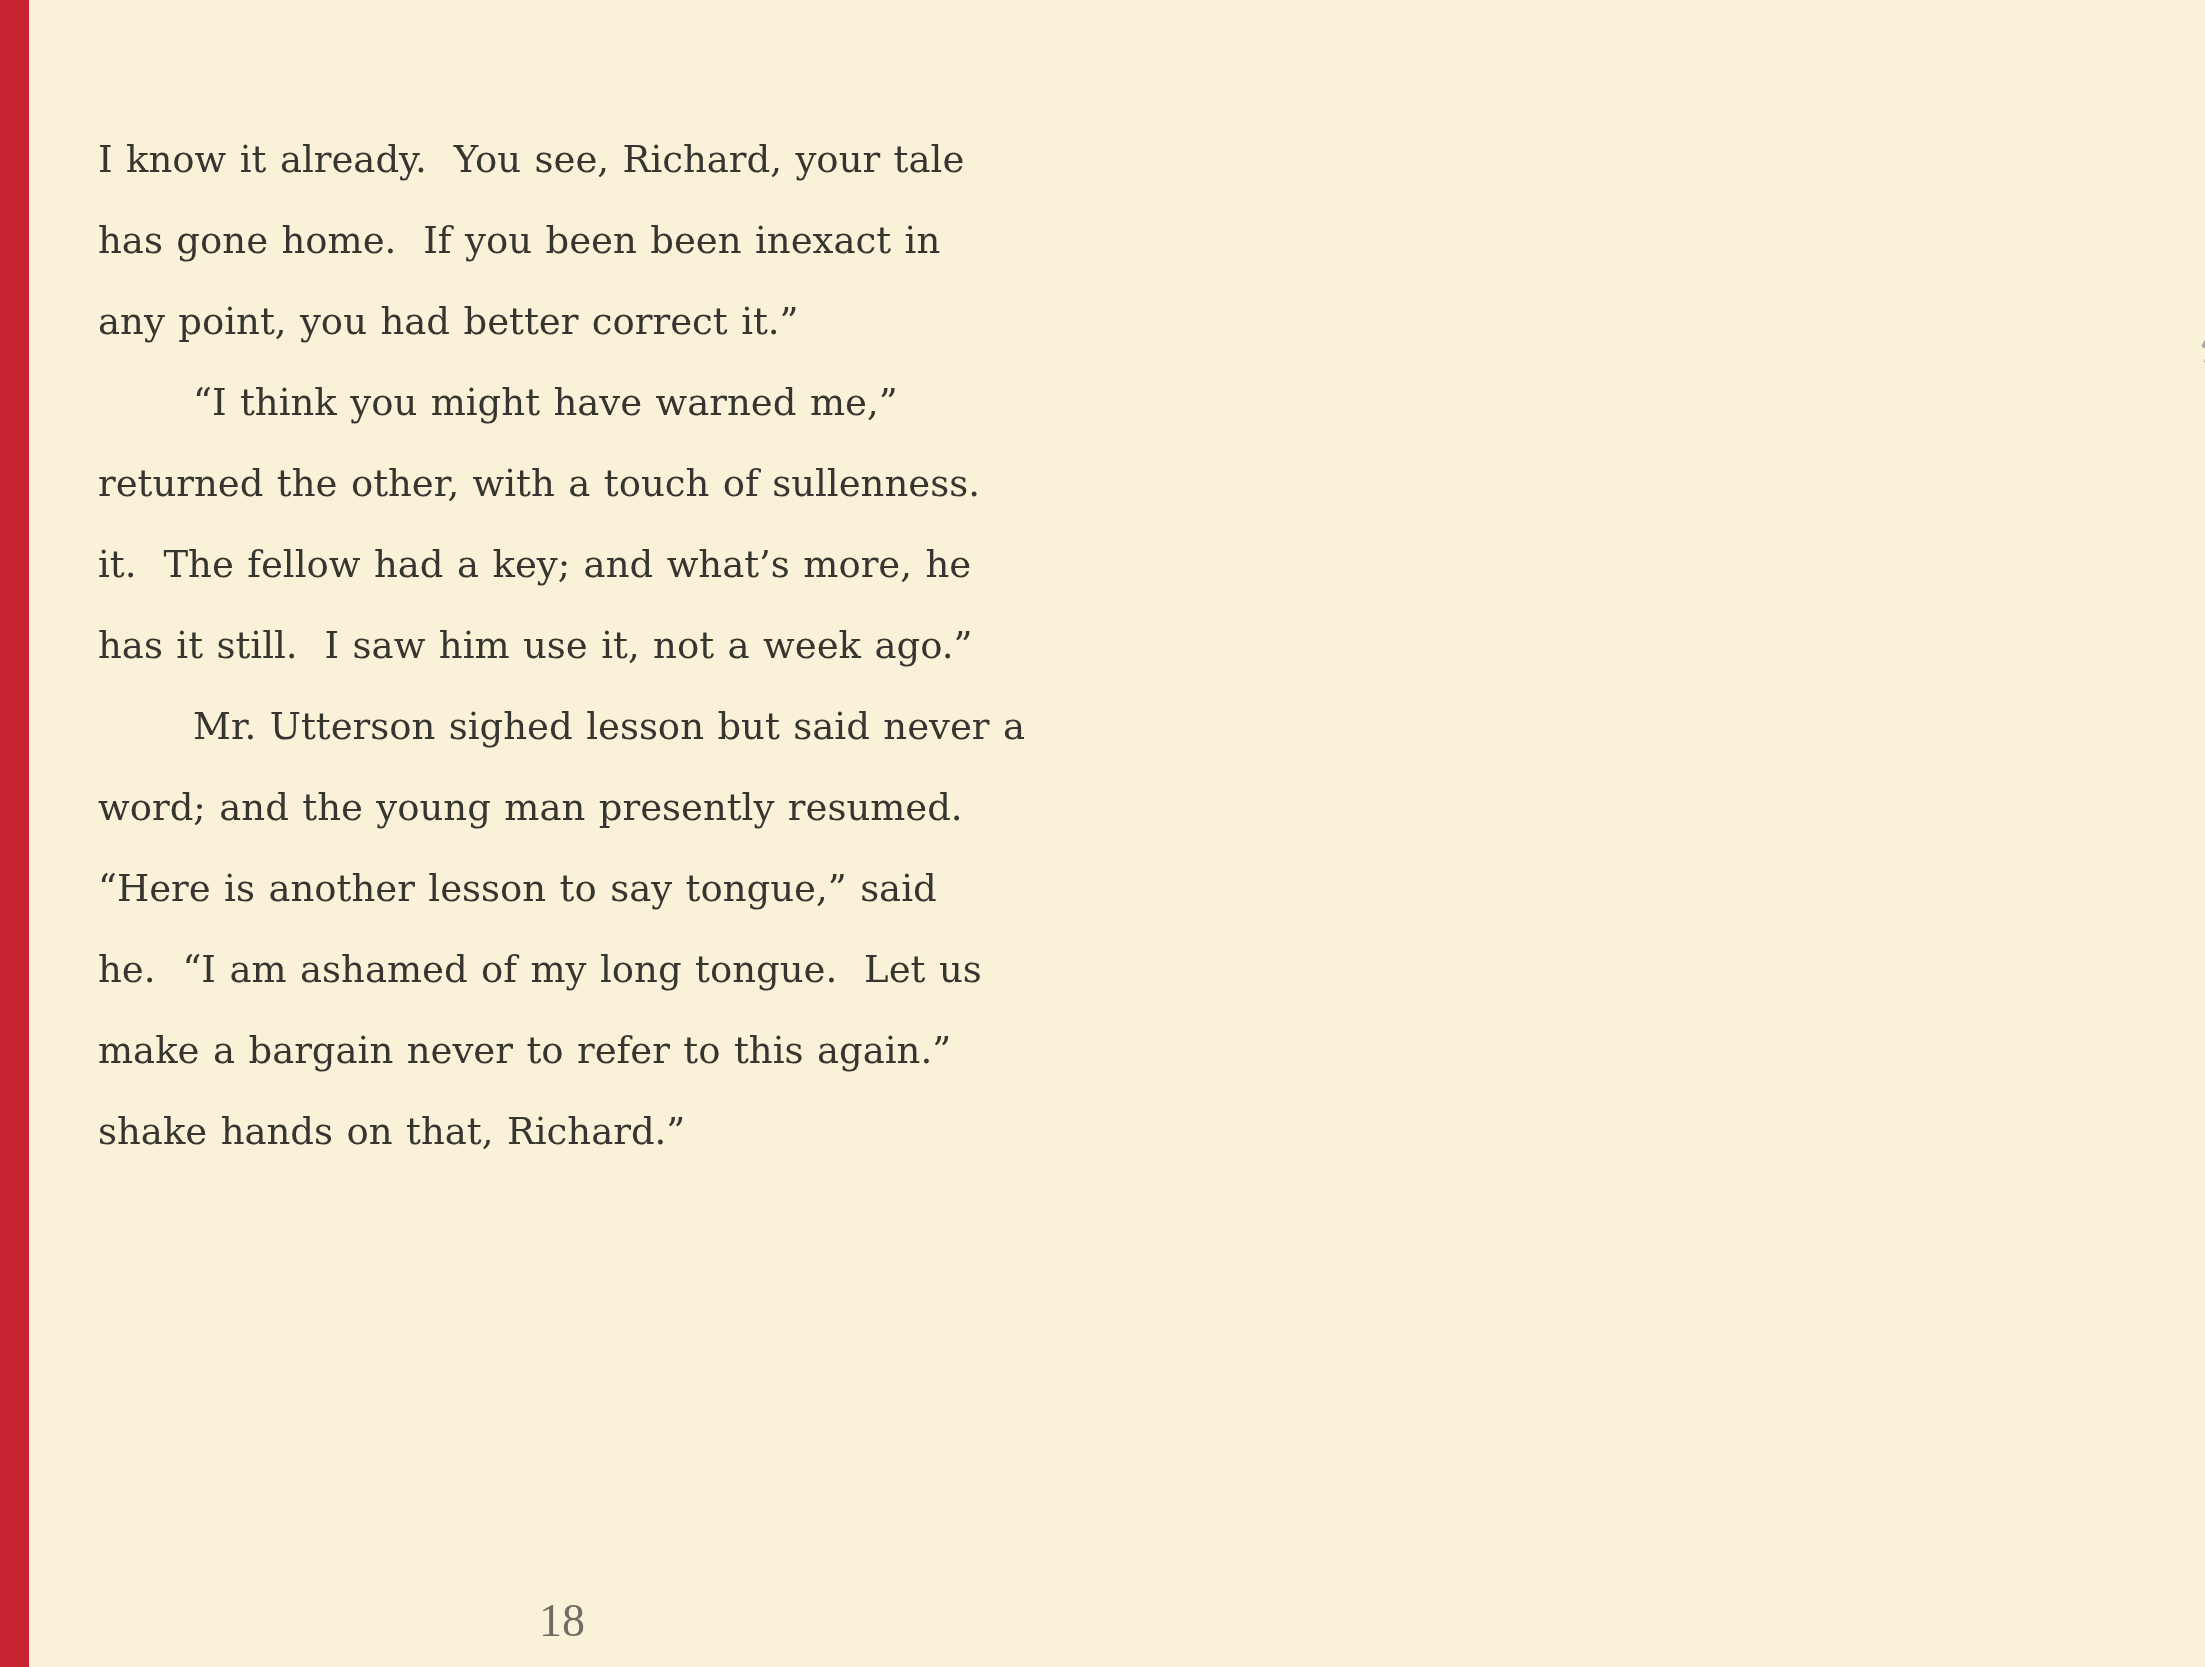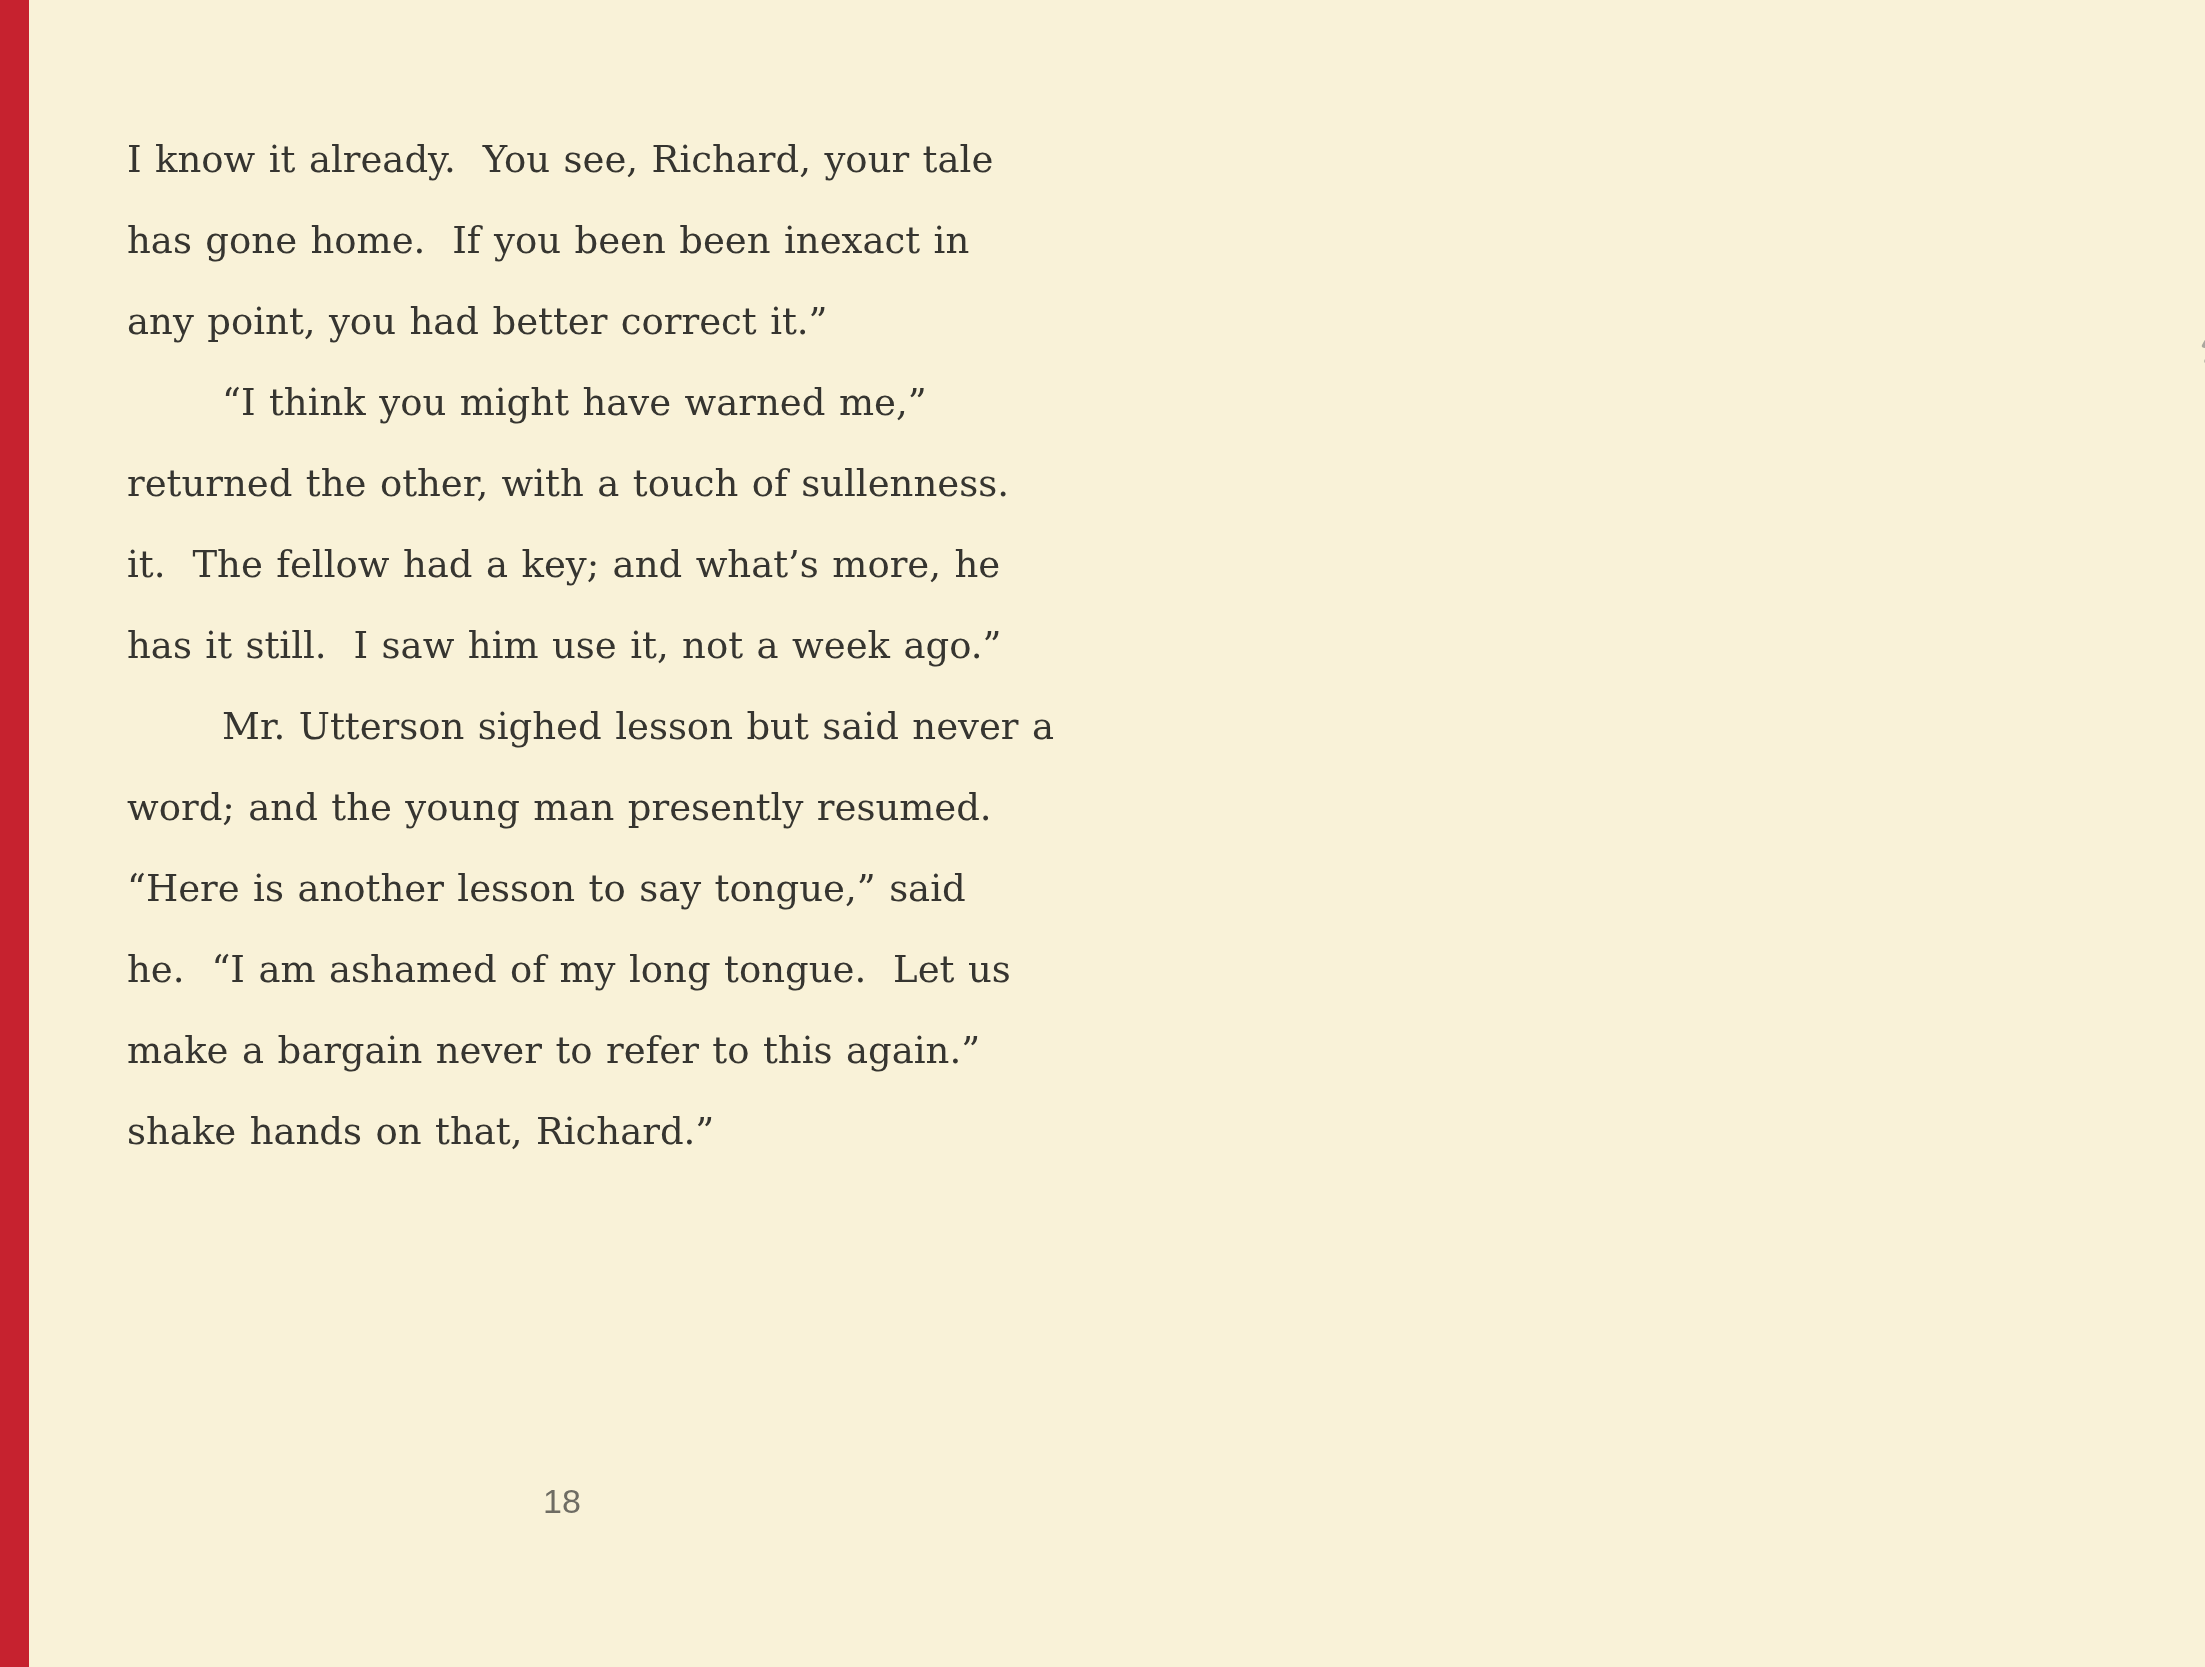--- a/index.html
+++ b/index.html
@@ -16,24 +16,24 @@
   .page.left{left:29px;width:1074px;}
   .page.right{left:1103px;width:1103px;}
   .textcol{
     position:absolute;
     font-size:37px;line-height:81px;
     color:var(--ink,#363530);
     word-spacing:1.7px;
   }
   .textcol .line{white-space:pre;}
   .textcol .line.indent{padding-left:95px;}
-  #left-text{left:98px;top:119px;width:1001px;}
+  #left-text{left:69px;top:119px;width:1001px;}
   .pagenum{
-    position:absolute;top:1482px;
-    font-family:Liberation Sans, sans-serif;font-size:34px;
+    position:absolute;top:1594px;
+    font-family:Liberation Serif, serif;font-size:46px;
     color:var(--pagenum,#6e6c63);
     transform:translateX(-50%);
   }
   #pagenum-left{left:533px;}
   .swirl-art{position:absolute;left:1094px;top:100px;width:424px;height:394px;pointer-events:none;}
 </style>
 </head>
 <body>
 
 <div class="spine"></div>

